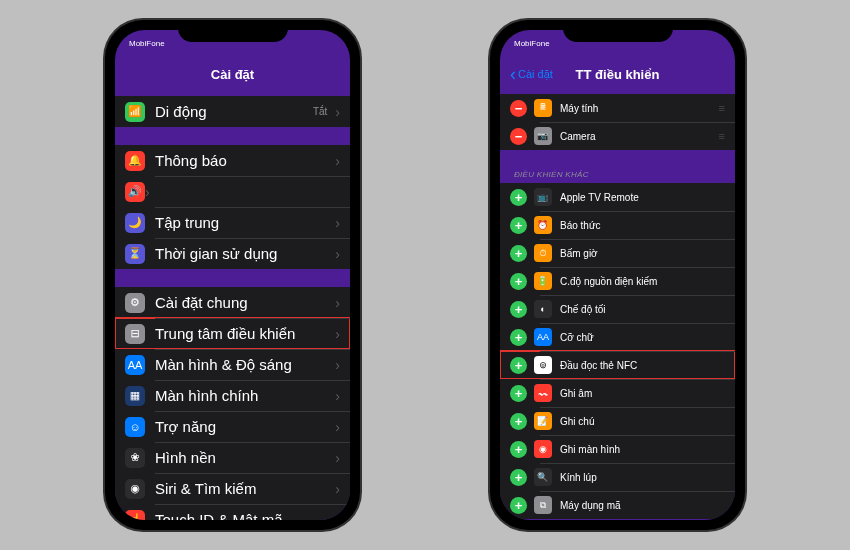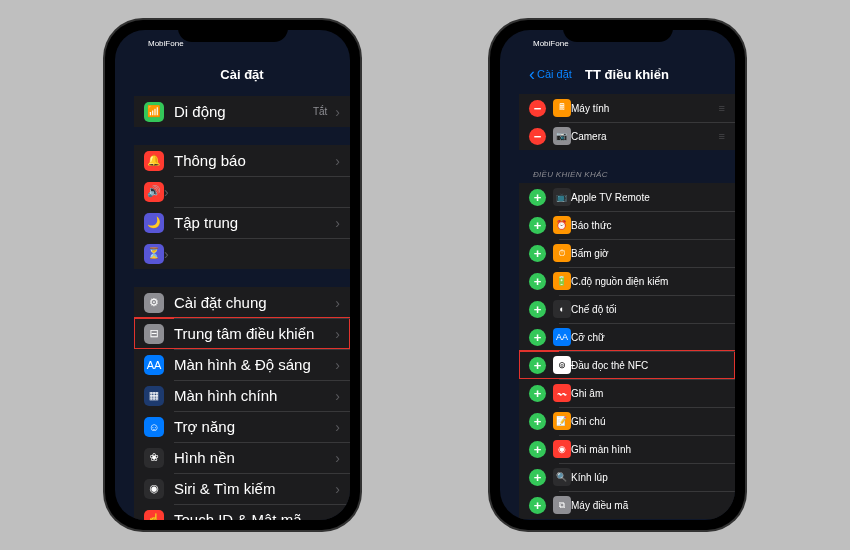--- a/index.html
+++ b/index.html
@@ -1,18 +1,18 @@
 <!DOCTYPE html>
 <html><head>
   <meta charset="utf-8">
   <style>
     * { margin: 0; padding: 0; box-sizing: border-box; }
     body { background: #bfbfbf; width: 850px; height: 550px; font-family: -apple-system, 'Helvetica Neue', sans-serif; display: flex; justify-content: center; align-items: center; gap: 130px; }
     .phone { width: 255px; height: 510px; background: #000; border-radius: 38px; padding: 10px; box-shadow: 0 0 0 2px #333; position: relative; }
-    .screen { width: 100%; height: 100%; background: #0f172a; border-radius: 30px; overflow: hidden; position: relative; padding-left: 19px; }
+    .screen { width: 100%; height: 100%; background: #4c1d95; border-radius: 30px; overflow: hidden; position: relative; }
     .notch { position: absolute; top: 0; left: 50%; transform: translateX(-50%); width: 110px; height: 22px; background: #000; border-radius: 0 0 14px 14px; z-index: 10; }
     .status-bar { height: 26px; display: flex; align-items: center; padding: 0 14px; font-size: 9px; color: #fff; }
     .carrier { font-size: 8px; }
     .nav-bar { height: 36px; display: flex; align-items: center; position: relative; padding: 0 10px; }
     .back { color: #0a84ff; font-size: 11px; display: flex; align-items: center; gap: 2px; }
     .back::before { content: '‹'; font-size: 18px; }
     .title { position: absolute; left: 50%; transform: translateX(-50%); color: #fff; font-size: 13px; font-weight: 600; }
     .content { height: calc(100% - 62px); overflow: hidden; }
     .group { margin-top: 18px; }
     .group:first-child { margin-top: 4px; }
@@ -23,21 +23,21 @@
     .label { color: #fff; font-size: 15px; margin-left: 10px; flex: 1; }
     .chevron { color: #5a5a5e; font-size: 14px; }
     .status-text { color: #8e8e93; font-size: 10px; margin-right: 8px; }
     .highlight { outline: 2.5px solid #e1332d; outline-offset: -1px; }
     .add-btn { width: 17px; height: 17px; border-radius: 50%; display: flex; align-items: center; justify-content: center; font-size: 13px; font-weight: bold; color: #fff; margin-right: 7px; flex-shrink: 0; }
     .add { background: #34c759; }
     .remove { background: #ff3b30; }
     .row2 { display: flex; align-items: center; height: 28px; padding: 0 10px; background: #1c1c1e; position: relative; }
     .row2 + .row2::after { content: ''; position: absolute; top: 0; left: 40px; right: 0; height: 0.5px; background: #38383a; }
     .icon2 { width: 18px; height: 18px; border-radius: 4px; display: flex; align-items: center; justify-content: center; font-size: 9px; color: #fff; flex-shrink: 0; }
-    .label2 { color: #fff; font-size: 10px; flex: 1; }
+    .label2 { color: #fff; font-size: 10px; margin-left: 8px; flex: 1; }
     .drag { color: #48484a; font-size: 11px; }
     .bg-green{background:#34c759}.bg-orange{background:#ff9500}.bg-red{background:#ff3b30}.bg-purple{background:#5856d6}.bg-gray{background:#8e8e93}.bg-blue{background:#007aff}.bg-black{background:#2c2c2e}.bg-white{background:#fff;color:#000}.bg-darkblue{background:#1d3a6e}
   </style>
 </head>
 <body>
 
 <div class="phone">
   <div class="notch"></div>
   <div class="screen">
     <div class="status-bar">
@@ -65,20 +65,21 @@
             <span class="icon bg-red">🔊</span>
             <span class="chevron">›</span>
           </div>
           <div class="row">
             <span class="icon bg-purple">🌙</span>
             <span class="label">Tập trung</span>
             <span class="chevron">›</span>
           </div>
           <div class="row">
             <span class="icon bg-purple">⏳</span>
+            <span class="label">Thời gian sử dụng</span>
             <span class="chevron">›</span>
           </div>
         </div>
         <div class="group">
           <div class="row">
             <span class="icon bg-gray">⚙</span>
             <span class="label">Cài đặt chung</span>
             <span class="chevron">›</span>
           </div>
           <div class="row highlight">
@@ -199,18 +200,18 @@
             <span class="label2">Ghi màn hình</span>
           </div>
           <div class="row2">
             <span class="add-btn add">+</span>
             <span class="icon2 bg-black">🔍</span>
             <span class="label2">Kính lúp</span>
           </div>
           <div class="row2">
             <span class="add-btn add">+</span>
             <span class="icon2 bg-gray">⧉</span>
-            <span class="label2">Máy điều mã</span>
+            <span class="label2">Máy dụng mã</span>
           </div>
         </div>
       </div>
   </div>
 </div>
 
 </body></html>

